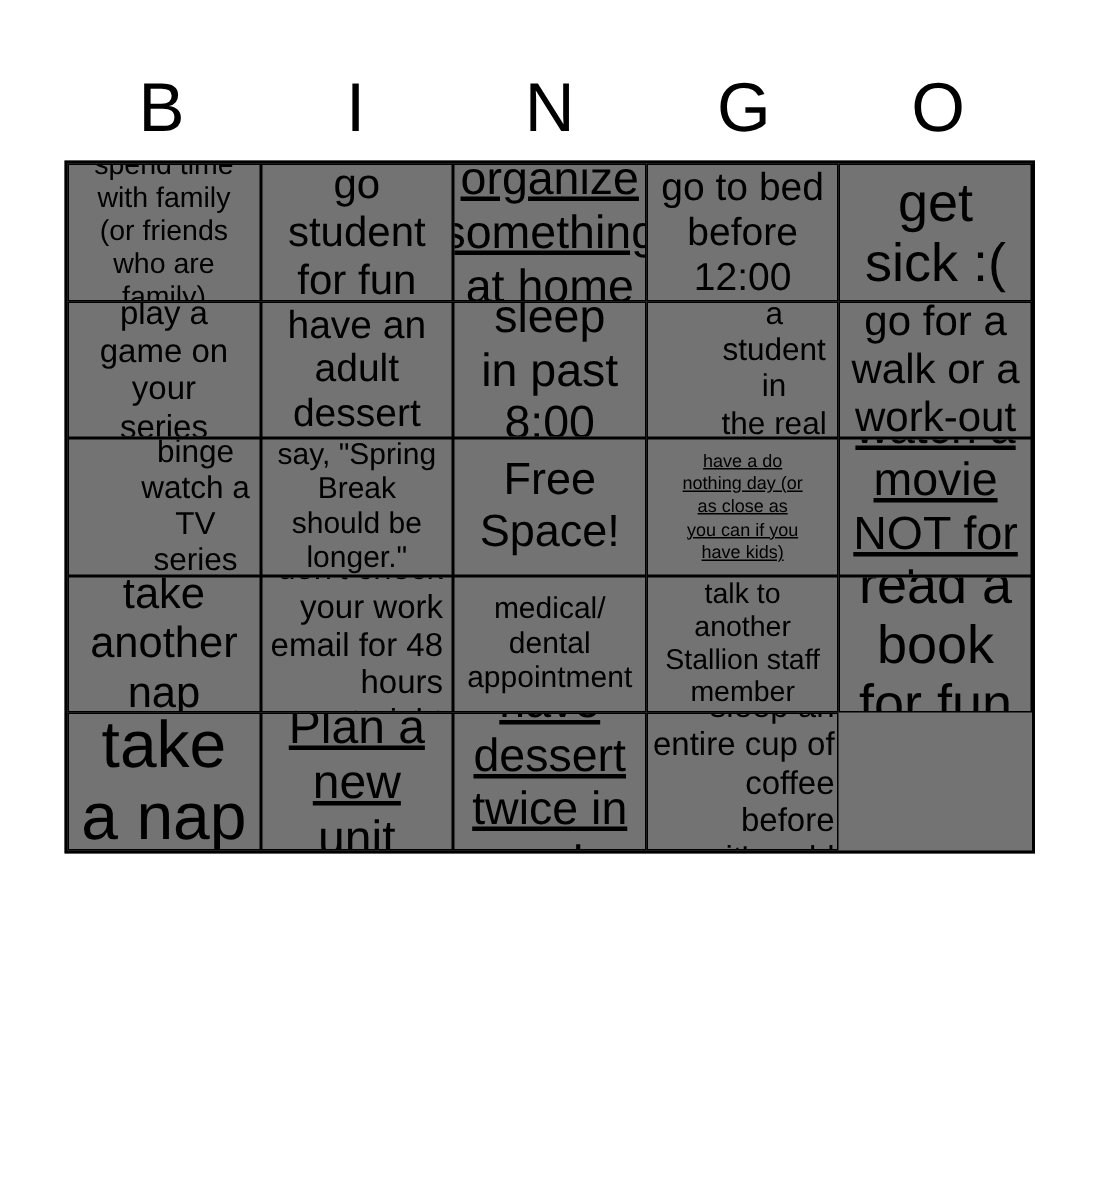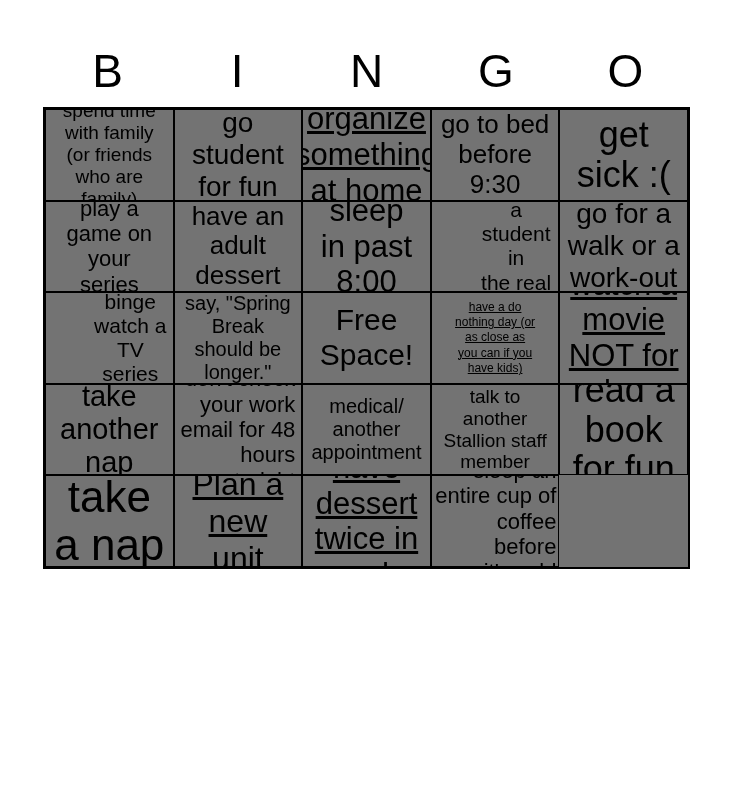--- a/index.html
+++ b/index.html
@@ -93,21 +93,21 @@
 who are
 family)</div>
     <div class="cell fs28">go
 student
 for fun</div>
     <div class="cell fs25">organize
 something
 at home</div>
     <div class="cell fs26">go to bed
 before
-9:30</div>
+12:00</div>
     <div class="cell fs40">get
 sick :(</div>
 
     <div class="cell fs22">play a
 game on
 your
 series</div>
     <div class="cell fs26">have an
 adult
 dessert</div>
@@ -143,21 +143,21 @@
 
     <div class="cell fs29">take
 another
 nap</div>
     <div class="cell fs18">don't check
 your work
 email for 48
 hours
 straight</div>
     <div class="cell fs20">medical/
-another
+dental
 appointment</div>
     <div class="cell fs19">talk to
 another
 Stallion staff
 member</div>
     <div class="cell fs40">read a
 book
 for fun</div>
 
     <div class="cell fs44">take

